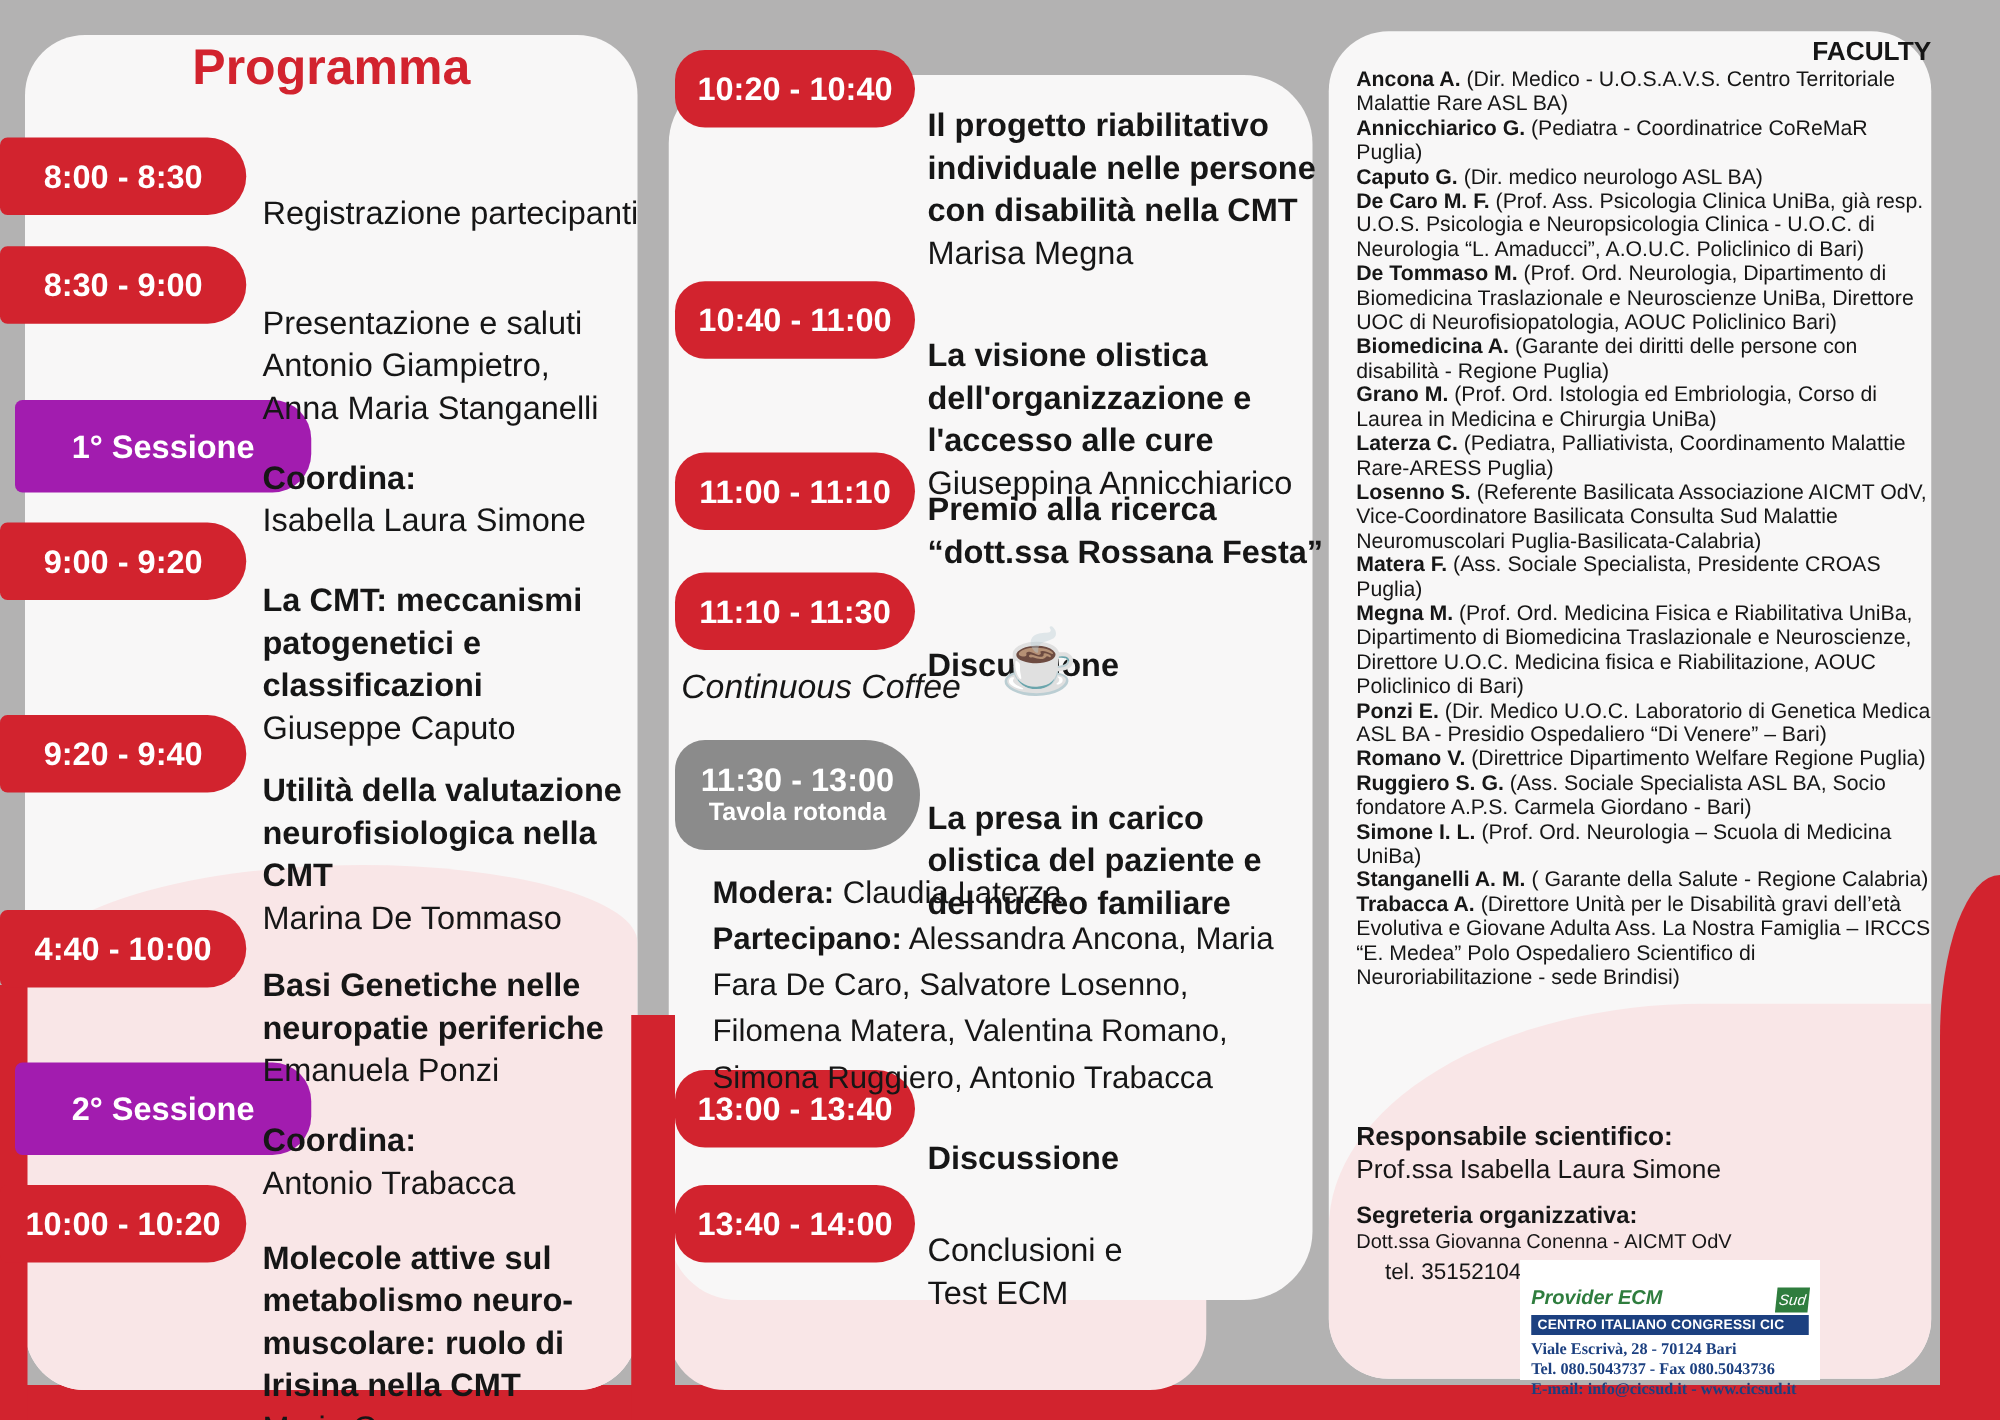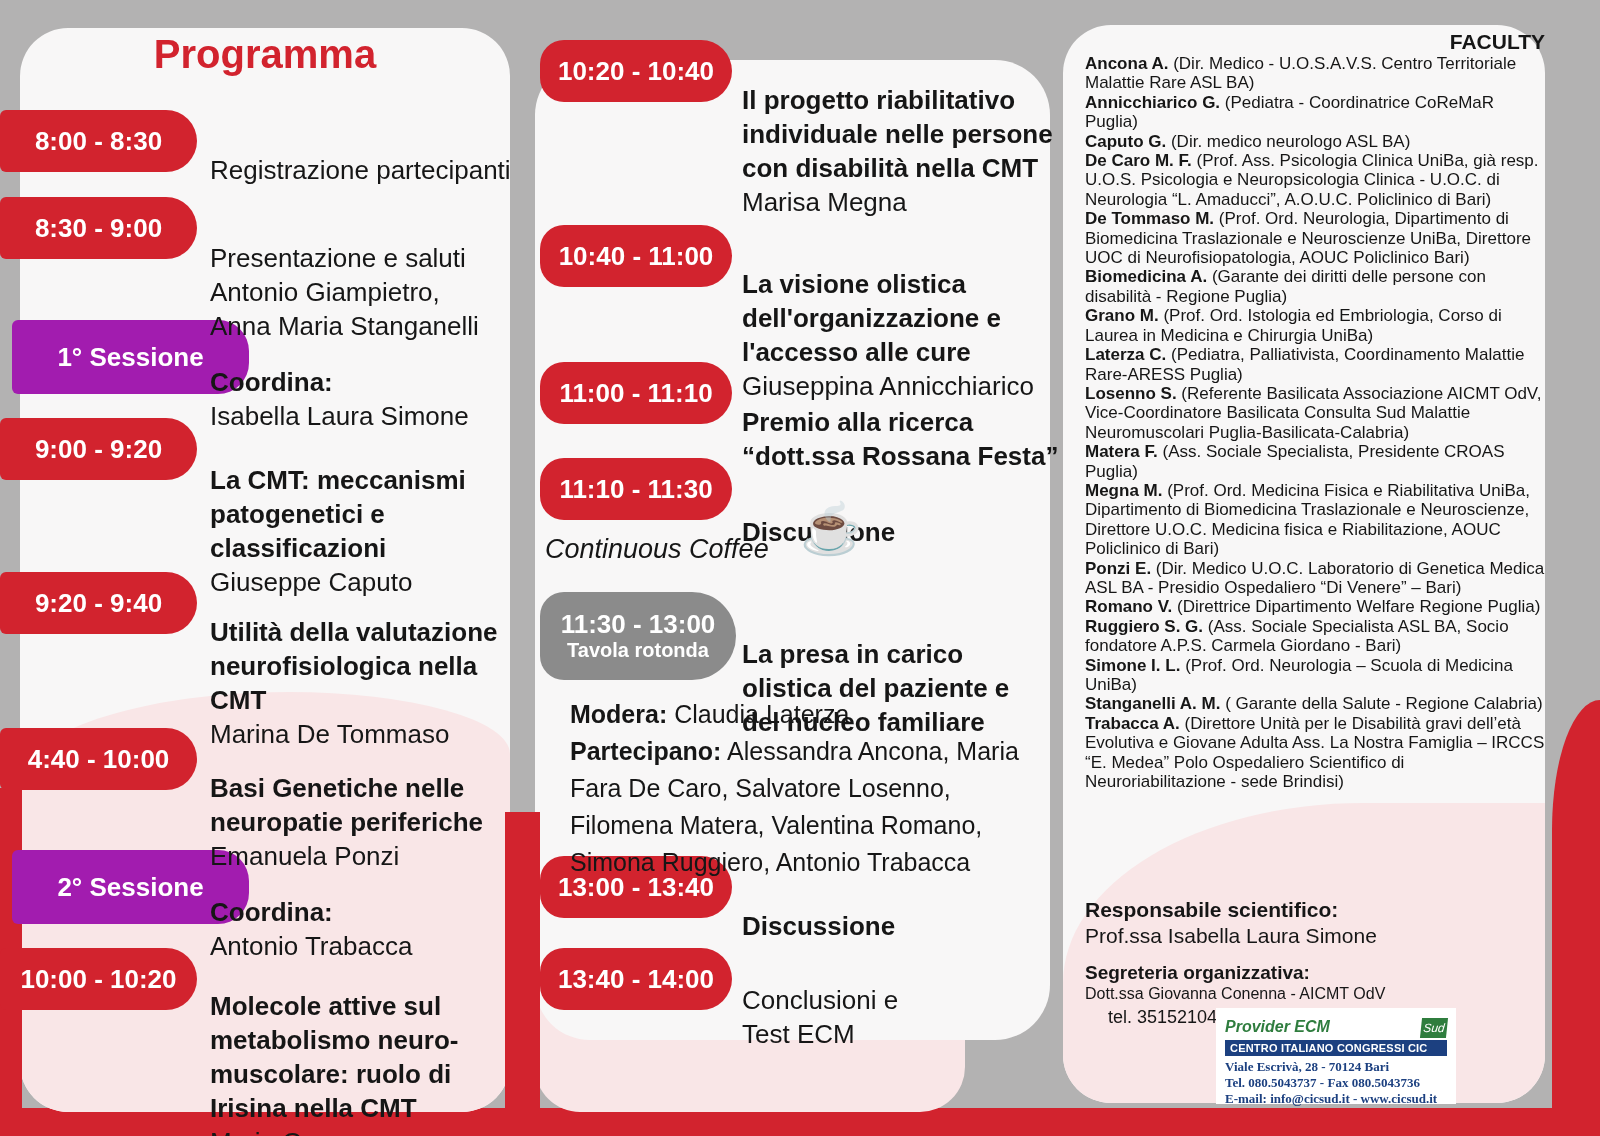--- a/index.html
+++ b/index.html
@@ -52,21 +52,21 @@
   #faculty-list{left:1085px;top:54px;width:462px;font-size:17px;line-height:19.4px;z-index:3;}
   #faculty-list p{margin:0;}
   #faculty-list .fn{font-weight:bold;}
   .rc-block{z-index:3;}
   #resp-label{left:1085px;top:898px;font-size:21px;font-weight:bold;}
   #resp-name{left:1085px;top:924px;font-size:21px;}
   #seg-label{left:1085px;top:962px;font-size:19px;font-weight:bold;}
   #seg-name{left:1085px;top:985px;font-size:16px;}
   #seg-tel{left:1108px;top:1007px;font-size:18px;}
   
-  #ecm-box{left:1216px;top:1008px;width:240px;height:96px;background:#fff;z-index:4;padding:10px 9px;box-sizing:border-box;}
+  #ecm-box{left:1216px;top:1008px;width:240px;height:96px;background:#fff;z-index:4;padding:22px 9px;box-sizing:border-box;}
   #ecm-top{display:flex;justify-content:space-between;align-items:flex-start;}
   #ecm-provider{color:#2f7d3e;font-style:italic;font-weight:bold;font-size:16px;}
   #ecm-logo{width:26px;height:20px;background:#2f7d3e;color:#fff;font-style:italic;font-size:12px;
             display:flex;align-items:center;justify-content:center;transform:skewX(-6deg);}
   #ecm-banner{margin-top:2px;background:#1c4080;color:#fff;font-weight:bold;font-size:11px;
               letter-spacing:.2px;padding:2px 5px;white-space:nowrap;}
   .ecm-line{font-family:"Liberation Serif",serif;color:#1c4080;font-weight:bold;font-size:13px;line-height:16px;}
   #ecm-addr{margin-top:3px;}
 </style>
 </head>
@@ -171,21 +171,21 @@
     </div>
 
   <div class="entry col-m" style="top:38px">
     <div class="title">Il progetto riabilitativo individuale nelle persone con disabilità nella CMT</div>
     <div class="speaker">Marisa Megna</div>
   </div>
   <div class="entry col-m" style="top:222px">
     <div class="title">La visione olistica dell'organizzazione e l'accesso alle cure</div>
     <div class="speaker">Giuseppina Annicchiarico</div>
   </div>
-  <div class="entry col-m" style="top:360px">
+  <div class="entry col-m" style="top:345px">
     <div class="title">Premio alla ricerca “dott.ssa Rossana Festa”</div>
   </div>
   <div class="entry col-m" style="top:470px">
     <div class="title">Discussione</div>
   </div>
   <div class="abs" id="coffee-label">Continuous Coffee</div>
   <div class="abs" id="coffee-icon">☕</div>
   <div class="entry col-m" style="top:592px;width:308px">
     <div class="title">La presa in carico olistica del paziente e del nucleo familiare</div>
   </div>

